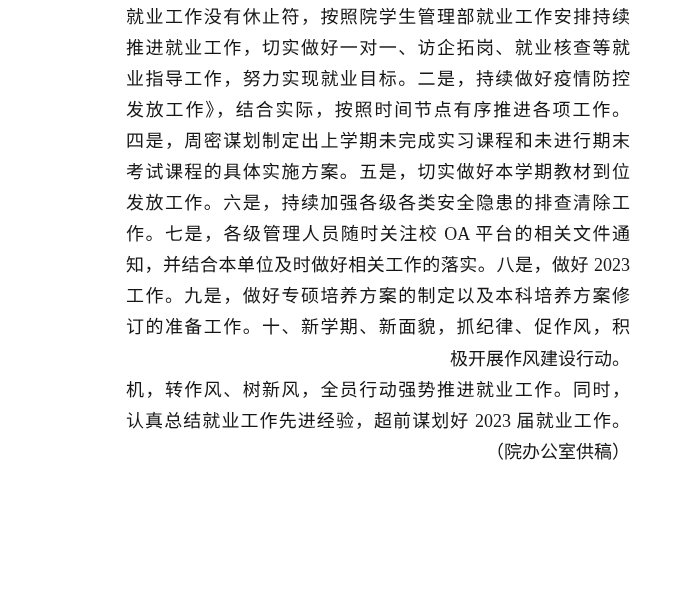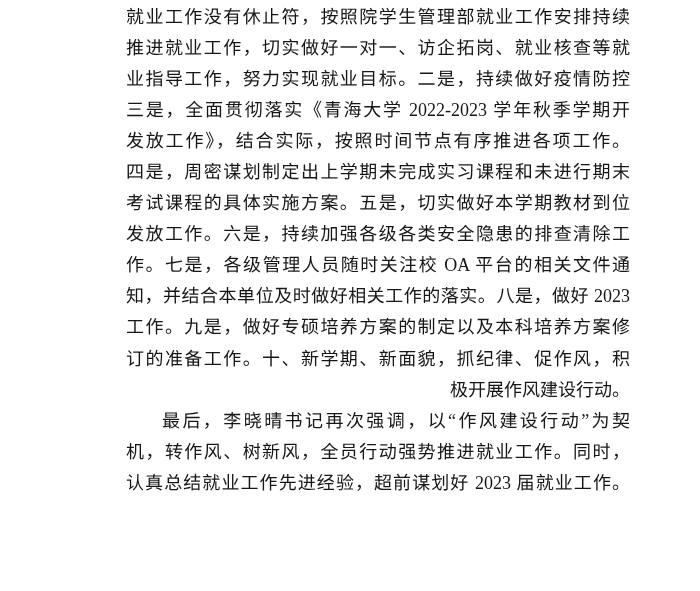--- a/index.html
+++ b/index.html
@@ -45,27 +45,26 @@
   }
 </style>
 </head>
 <body>
 
 <div class="page">
   <div class="textblock">
     <div class="ln just">就业工作没有休止符，按照院学生管理部就业工作安排持续</div>
     <div class="ln just">推进就业工作，切实做好一对一、访企拓岗、就业核查等就</div>
     <div class="ln just">业指导工作，努力实现就业目标。二是，持续做好疫情防控</div>
-    <div class="ln just">三是，全面贯彻落实《青海大学 2022-2023 学年秋季学期开</div>
     <div class="ln just">发放工作》，结合实际，按照时间节点有序推进各项工作。</div>
     <div class="ln just">四是，周密谋划制定出上学期未完成实习课程和未进行期末</div>
     <div class="ln just">考试课程的具体实施方案。五是，切实做好本学期教材到位</div>
     <div class="ln just">发放工作。六是，持续加强各级各类安全隐患的排查清除工</div>
     <div class="ln just">作。七是，各级管理人员随时关注校 OA 平台的相关文件通</div>
     <div class="ln just">知，并结合本单位及时做好相关工作的落实。八是，做好 2023</div>
     <div class="ln just">工作。九是，做好专硕培养方案的制定以及本科培养方案修</div>
     <div class="ln just">订的准备工作。十、新学期、新面貌，抓纪律、促作风，积</div>
     <div class="ln plain">极开展作风建设行动。</div>
-    <div class="ln just indent">最后，李晓晴书记再次强调，以“作风建设行动”为契</div>
     <div class="ln just">机，转作风、树新风，全员行动强势推进就业工作。同时，</div>
     <div class="ln just">认真总结就业工作先进经验，超前谋划好 2023 届就业工作。</div>
+    <div class="ln plain">（院办公室供稿）</div>
   </div>
 </div>
 
 </body></html>

